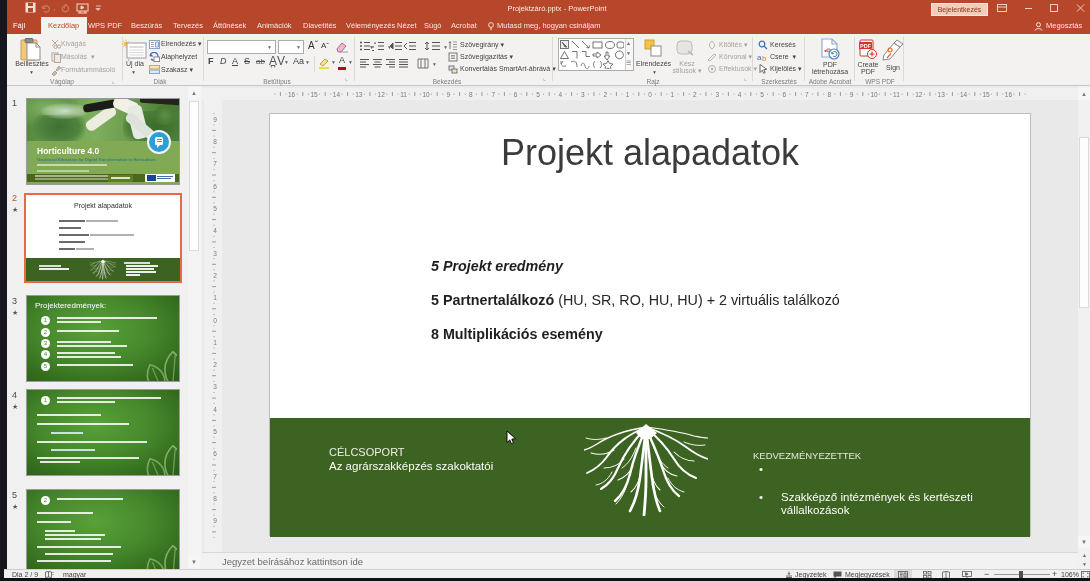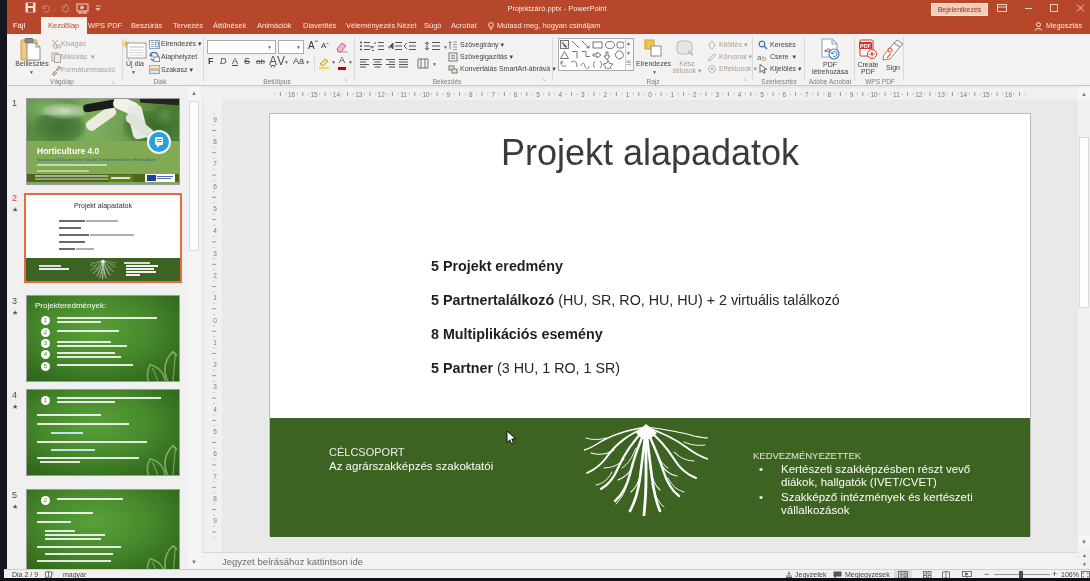--- a/index.html
+++ b/index.html
@@ -721,33 +721,31 @@
         <rect x="9.3" y="392.3" width="1.4" height="1" fill="#b0b0b0"></rect>
         <rect x="8" y="409.1" width="4" height="1" fill="#9a9a9a"></rect>
         <rect x="9.3" y="403.5" width="1.4" height="1" fill="#b0b0b0"></rect>
         <rect x="9.3" y="414.6" width="1.4" height="1" fill="#b0b0b0"></rect>
         <rect x="8" y="431.4" width="4" height="1" fill="#9a9a9a"></rect>
         <rect x="9.3" y="425.8" width="1.4" height="1" fill="#b0b0b0"></rect>
         <rect x="9.3" y="436.9" width="1.4" height="1" fill="#b0b0b0"></rect>
       </svg>
      <div id="slide">
         <div class="abs" style="left:0;top:18px;width:760px;text-align:center;font-size:36px;color:#3b3b3b;">Projekt alapadatok</div>
-        <div class="bl" style="top:144px;"><b>5 Projekt eredmény</b></div>
+        <div class="bl" style="top:144px;font-style:italic;"><b>5 Projekt eredmény</b></div>
         <div class="bl" style="top:178px;"><b>5 Partnertalálkozó</b> (HU, SR, RO, HU, HU) + 2 virtuális találkozó</div>
         <div class="bl" style="top:212px;"><b>8 Multiplikációs esemény</b></div>
-        <div class="bl" style="top:246px;"><b>5 Partner</b> (3 HU, 1 RO, 1 SR)</div>
         <div class="abs" style="left:0;top:304px;width:760px;height:119px;background:#3d6322;">
            <div class="abs" style="left:59px;top:28px;font-size:11px;color:#eeeeea;">CÉLCSOPORT</div>
            <div class="abs" style="left:59px;top:42px;font-size:11.5px;color:#fdfdfb;">Az agrárszakképzés szakoktatói</div>
            <svg class="abs" style="left:314px;top:6px" width="124" height="92" viewBox="0 0 124 92">
             <use href="#roots"></use>
           </svg>
            <div class="abs" style="left:483px;top:32px;font-size:9.5px;color:#e3e7da;">KEDVEZMÉNYEZETTEK</div>
            <div class="abs" style="left:489px;top:45px;font-size:11.5px;color:#fdfdfb;">•</div>
-           <div class="abs" style="left:511px;top:45px;font-size:11.5px;color:#fdfdfb;line-height:13px;">Kertészeti szakképzésben részt vevő<br>diákok, hallgatók (IVET/CVET)</div>
            <div class="abs" style="left:489px;top:73px;font-size:11.5px;color:#fdfdfb;">•</div>
            <div class="abs" style="left:511px;top:73px;font-size:11.5px;color:#fdfdfb;line-height:13px;">Szakképző intézmények és kertészeti<br>vállalkozások</div>
         </div>
 
         <svg class="abs" style="left:236px;top:316px" width="10" height="16" viewBox="0 0 10 16">
           <path d="M 1 1 l 0 11.5 l 2.8 -2.6 l 1.6 3.8 l 2 -0.9 l -1.6 -3.7 l 3.8 -0.4 z" fill="#fff" stroke="#000" stroke-width="0.9"></path>
         </svg>
      </div>
   </div>
   <div class="abs" id="rightscroll">

